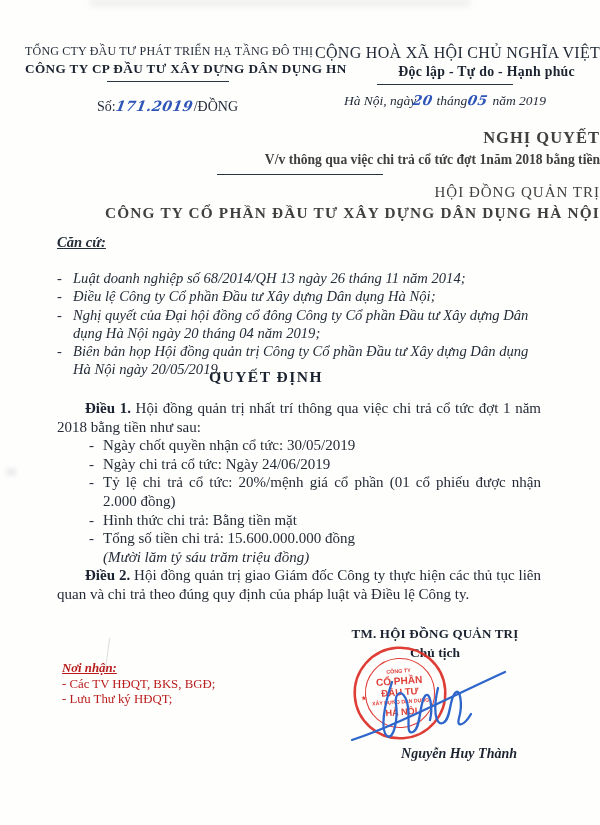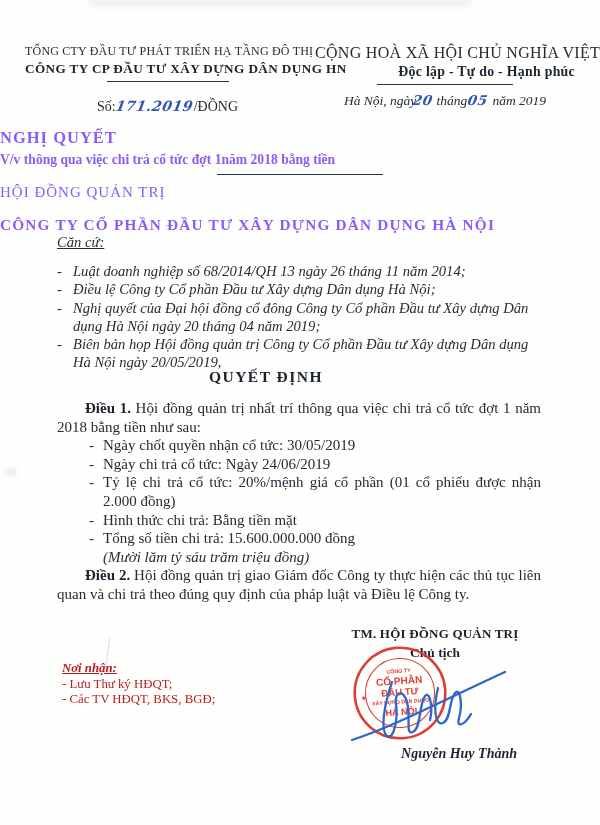--- a/index.html
+++ b/index.html
@@ -28,29 +28,29 @@
 
   .hw{
     font-family:"DejaVu Serif",serif;font-style:italic;font-weight:bold;
     color:#2f55b8;display:inline-block;transform:skewX(-10deg);
     letter-spacing:.5px;
   }
   .hw-num{margin:0 1px 0 0;}
   .hw-day{margin:0 0 0 -3px;}
   .hw-month{margin:0 1px;}
 
-  .title-block{position:absolute;left:0;top:128px;width:600px;text-align:left;color:#8b5cf6;}
+  .title-block{position:absolute;left:0;top:128px;width:600px;text-align:right;color:#404040;}
   .t-main{font-size:16.5px;font-weight:bold;letter-spacing:1px;}
   .t-sub{font-size:13.6px;font-weight:bold;margin-top:4px;}
   .t-rule{width:166px;height:1.4px;background:#2a3340;margin:6px auto 0;}
   .t-org1{font-size:15px;font-weight:normal;letter-spacing:1px;margin-top:9px;}
-  .t-org2{font-size:15.3px;font-weight:bold;letter-spacing:1.2px;margin-top:15px;white-space:nowrap;}
+  .t-org2{font-size:15.3px;font-weight:bold;letter-spacing:1.2px;margin-top:3px;white-space:nowrap;}
 
   .cancu{position:absolute;left:57px;top:233px;width:486px;font-style:italic;font-size:14.6px;line-height:18.2px;color:#242c38;}
-  .cancu-label{font-weight:normal;text-decoration:underline;margin-bottom:11px;}
+  .cancu-label{font-weight:bold;text-decoration:underline;margin-bottom:18px;}
   .cancu-item{position:relative;padding-left:16px;text-align:left;}
   .cancu-item .dash{position:absolute;left:0;top:0;}
 
   .qd-heading{position:absolute;left:0;top:368px;width:532px;text-align:center;font-size:15.5px;font-weight:bold;letter-spacing:1.5px;color:#1b2330;}
 
   .body-text{position:absolute;left:57px;top:399px;width:484px;font-size:15px;line-height:18.6px;text-align:justify;color:#252b36;}
   .para{text-indent:28px;}
   .para b{color:#1b2230;}
   .blist{margin:0;}
   .bitem{position:relative;padding-left:46px;text-align:justify;}
@@ -122,22 +122,22 @@
       <div class="bitem"><span class="dash">-</span><span>Tỷ lệ chi trả cổ tức: 20%/mệnh giá cổ phần (01 cổ phiếu được nhận 2.000 đồng)</span></div>
       <div class="bitem"><span class="dash">-</span><span>Hình thức chi trả: Bằng tiền mặt</span></div>
       <div class="bitem"><span class="dash">-</span><span>Tổng số tiền chi trả: 15.600.000.000 đồng</span></div>
       <div class="amount-words">(Mười lăm tỷ sáu trăm triệu đồng)</div>
     </div>
     <div class="para"><b>Điều 2.</b><span> Hội đồng quản trị giao Giám đốc Công ty thực hiện các thủ tục liên quan và chi trả theo đúng quy định của pháp luật và Điều lệ Công ty.</span></div>
   </div>
 
   <div class="noinhan">
     <div class="nn-label">Nơi nhận:</div>
+    <div>- Các TV HĐQT, BKS, BGĐ;</div>
     <div>- Lưu Thư ký HĐQT;</div>
-    <div>- Các TV HĐQT, BKS, BGĐ;</div>
   </div>
 
   <div class="sign-head">
     <div class="s1">TM. HỘI ĐỒNG QUẢN TRỊ</div>
     <div class="s2">Chủ tịch</div>
   </div>
 
   <svg class="stamp" viewBox="0 0 100 100">
     <g fill="none" stroke="#dc3028">
       <circle cx="50" cy="50" r="47.2" stroke-width="2.6"></circle>

